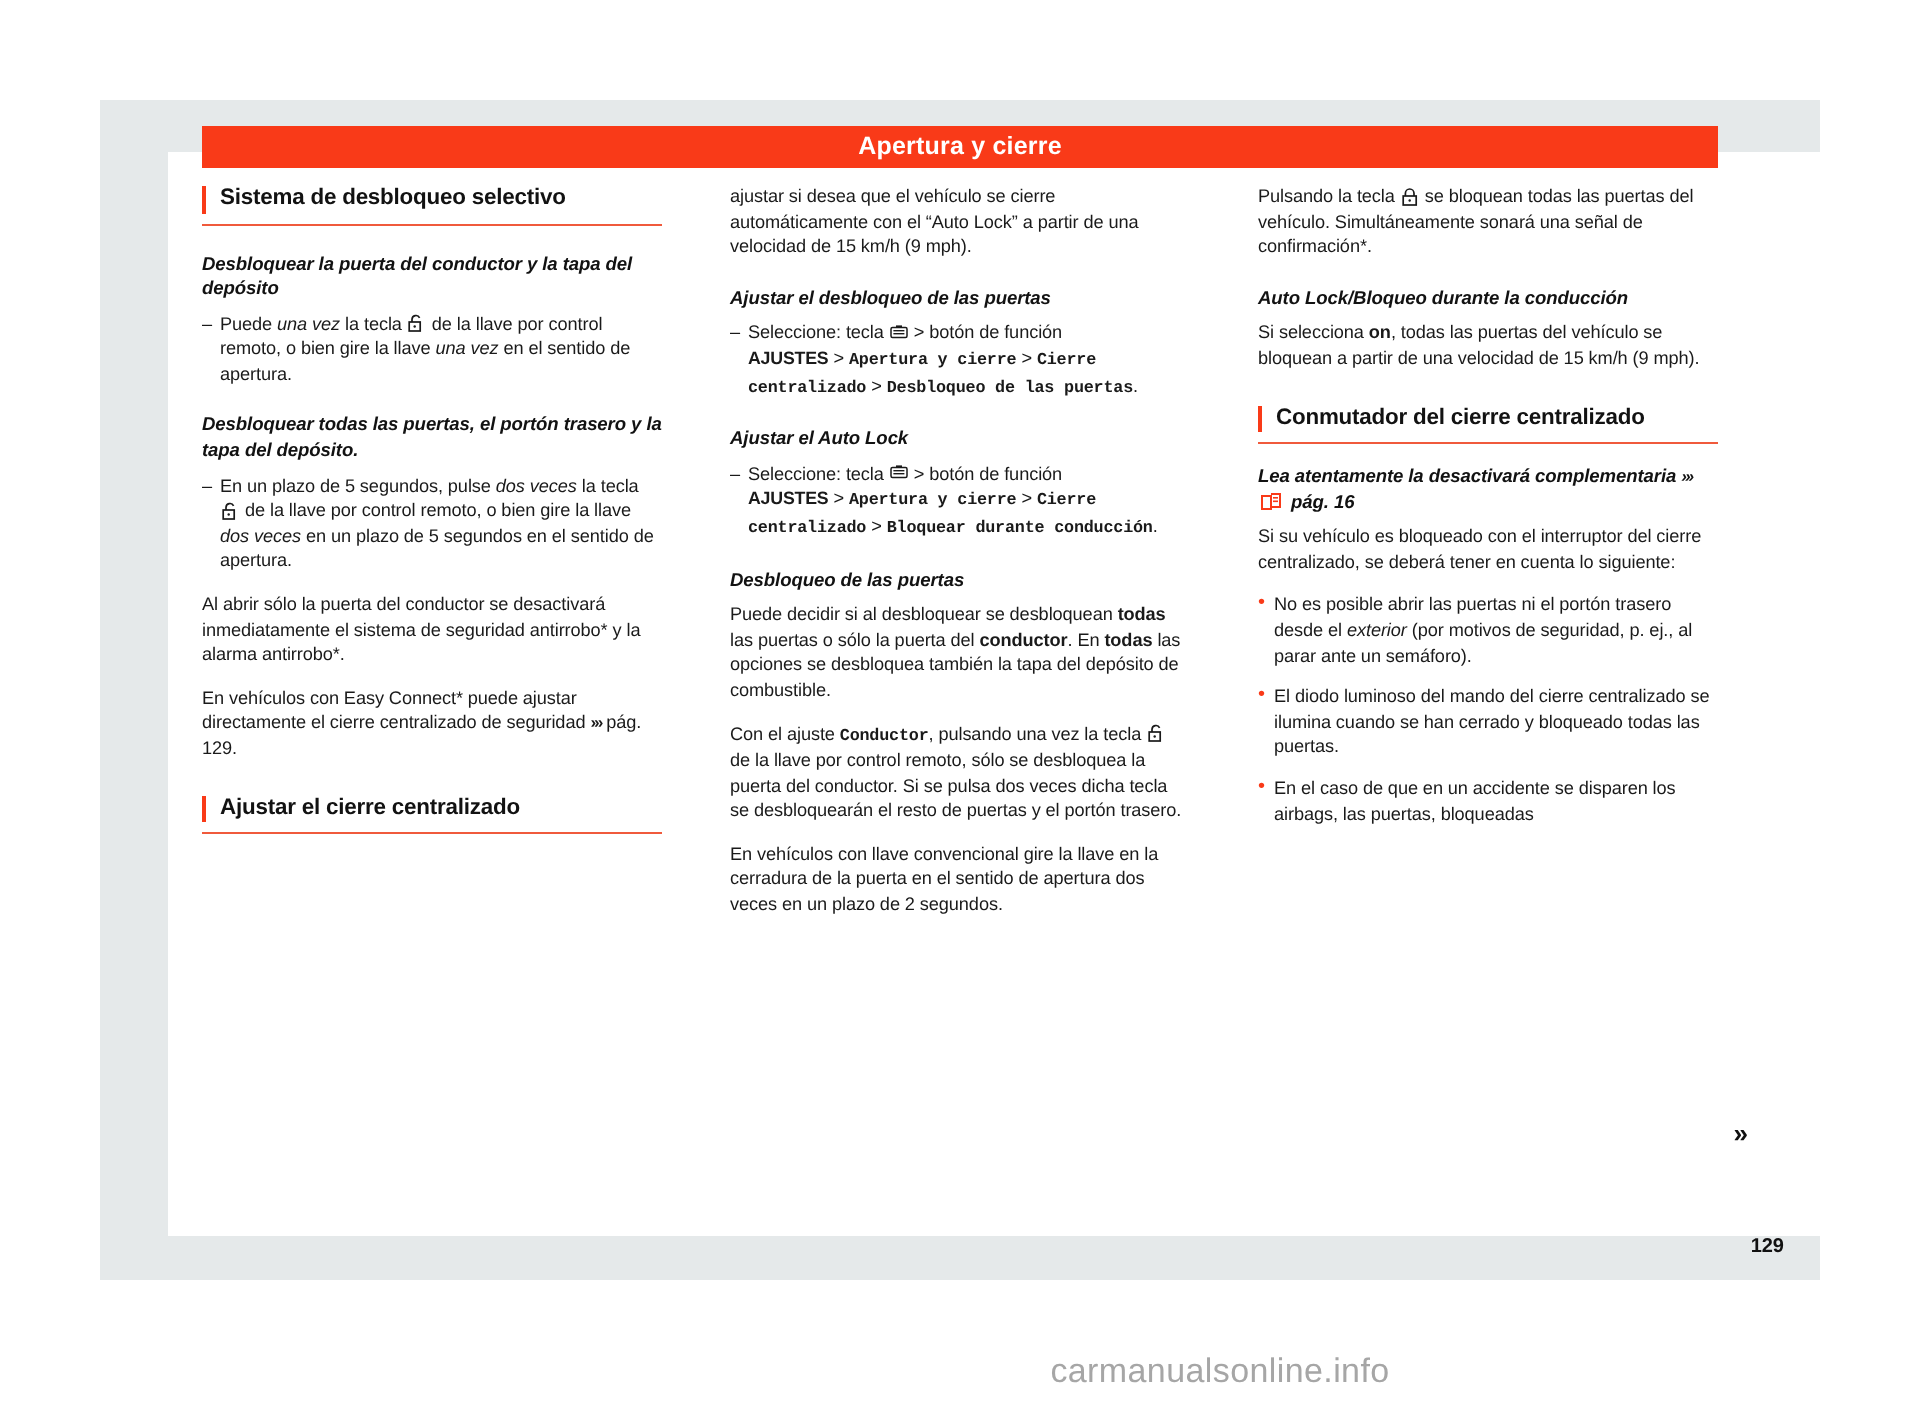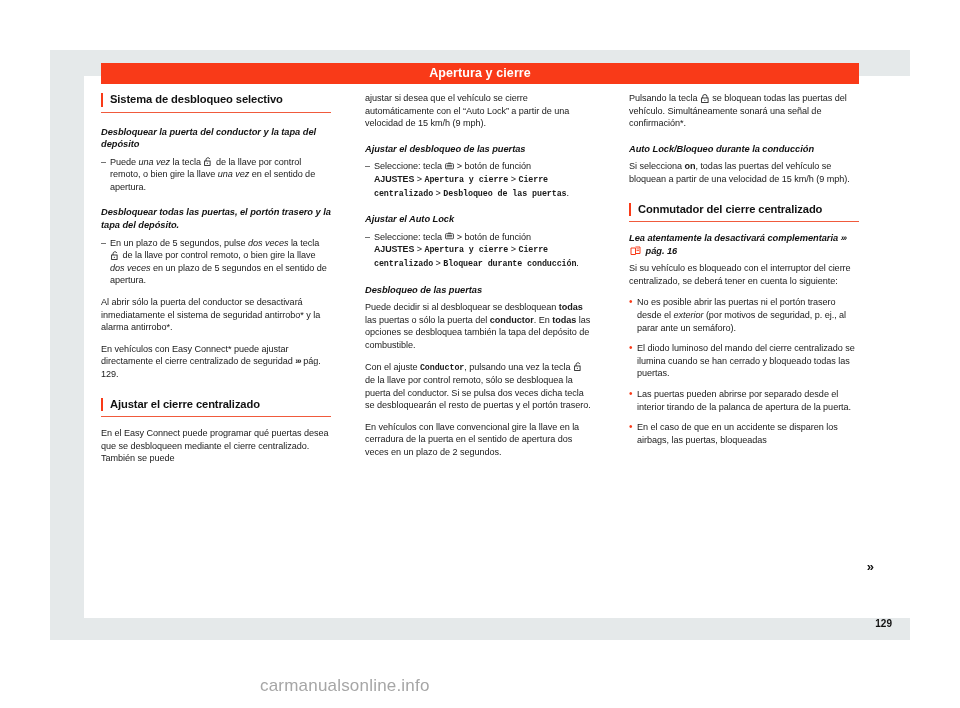--- a/index.html
+++ b/index.html
@@ -218,21 +218,21 @@
     font-weight: bold;
     color: #111;
   }
 
   
   .watermark {
     position: absolute;
     left: 0;
     top: 676px;
     width: 960px;
-    text-align: left;
+    text-align: center;
     font-size: 17px;
     color: #a6a6a6;
     letter-spacing: .2px;
   }
   .watermark .wm-inner { padding-left: 260px; }
 </style>
 </head>
 <body>
 
 <div id="page">
@@ -270,21 +270,20 @@
                 <circle cx="6.7" cy="12.5" r="1.2" fill="#1a1a1a"></circle>
               </svg></span><span> de la llave por control remoto, o bien gire la llave </span><em>dos veces</em><span> en un plazo de 5 segundos en el sentido de apertura.</span></li>
       </ul>
 
       <p>Al abrir sólo la puerta del conductor se desactivará inmediatamente el sistema de seguridad antirrobo* y la alarma antirrobo*.</p>
 
       <p><span>En vehículos con Easy Connect* puede ajustar directamente el cierre centralizado de seguridad </span><span class="chev">›››</span><span> pág. 129.</span></p>
 
       <h2 class="section spaced">Ajustar el cierre centralizado</h2>
 
-      <p>En el Easy Connect puede programar qué puertas desea que se desbloqueen mediante el cierre centralizado. También se puede</p>
     </div>
 
     <div class="col">
 
       <p>ajustar si desea que el vehículo se cierre automáticamente con el “Auto Lock” a partir de una velocidad de 15 km/h (9 mph).</p>
 
       <h3 class="sub gap">Ajustar el desbloqueo de las puertas</h3>
 
       <ul class="dash">
         <li><span>Seleccione: tecla </span><span class="icon-inline"><svg viewBox="0 0 18 14" width="9" height="8">
@@ -338,21 +337,20 @@
               <path d="M11 2 h9 v13 h-9" fill="none" stroke="#f93a18" stroke-width="2"></path>
               <rect x="13" y="5" width="5" height="1.6" fill="#f93a18"></rect>
               <rect x="13" y="8.5" width="5" height="1.6" fill="#f93a18"></rect>
             </svg></span><span> pág. 16</span></h3>
 
       <p>Si su vehículo es bloqueado con el interruptor del cierre centralizado, se deberá tener en cuenta lo siguiente:</p>
 
       <ul class="bullets">
         <li><span>No es posible abrir las puertas ni el portón trasero desde el </span><em>exterior</em><span> (por motivos de seguridad, p. ej., al parar ante un semáforo).</span></li>
         <li>El diodo luminoso del mando del cierre centralizado se ilumina cuando se han cerrado y bloqueado todas las puertas.</li>
-        <li>Las puertas pueden abrirse por separado desde el interior tirando de la palanca de apertura de la puerta.</li>
         <li>En el caso de que en un accidente se disparen los airbags, las puertas, bloqueadas</li>
       </ul>
 
       <div class="cont-arrow">»</div>
     </div>
 
   </div>
 
   <div class="page-number">129</div>
 

